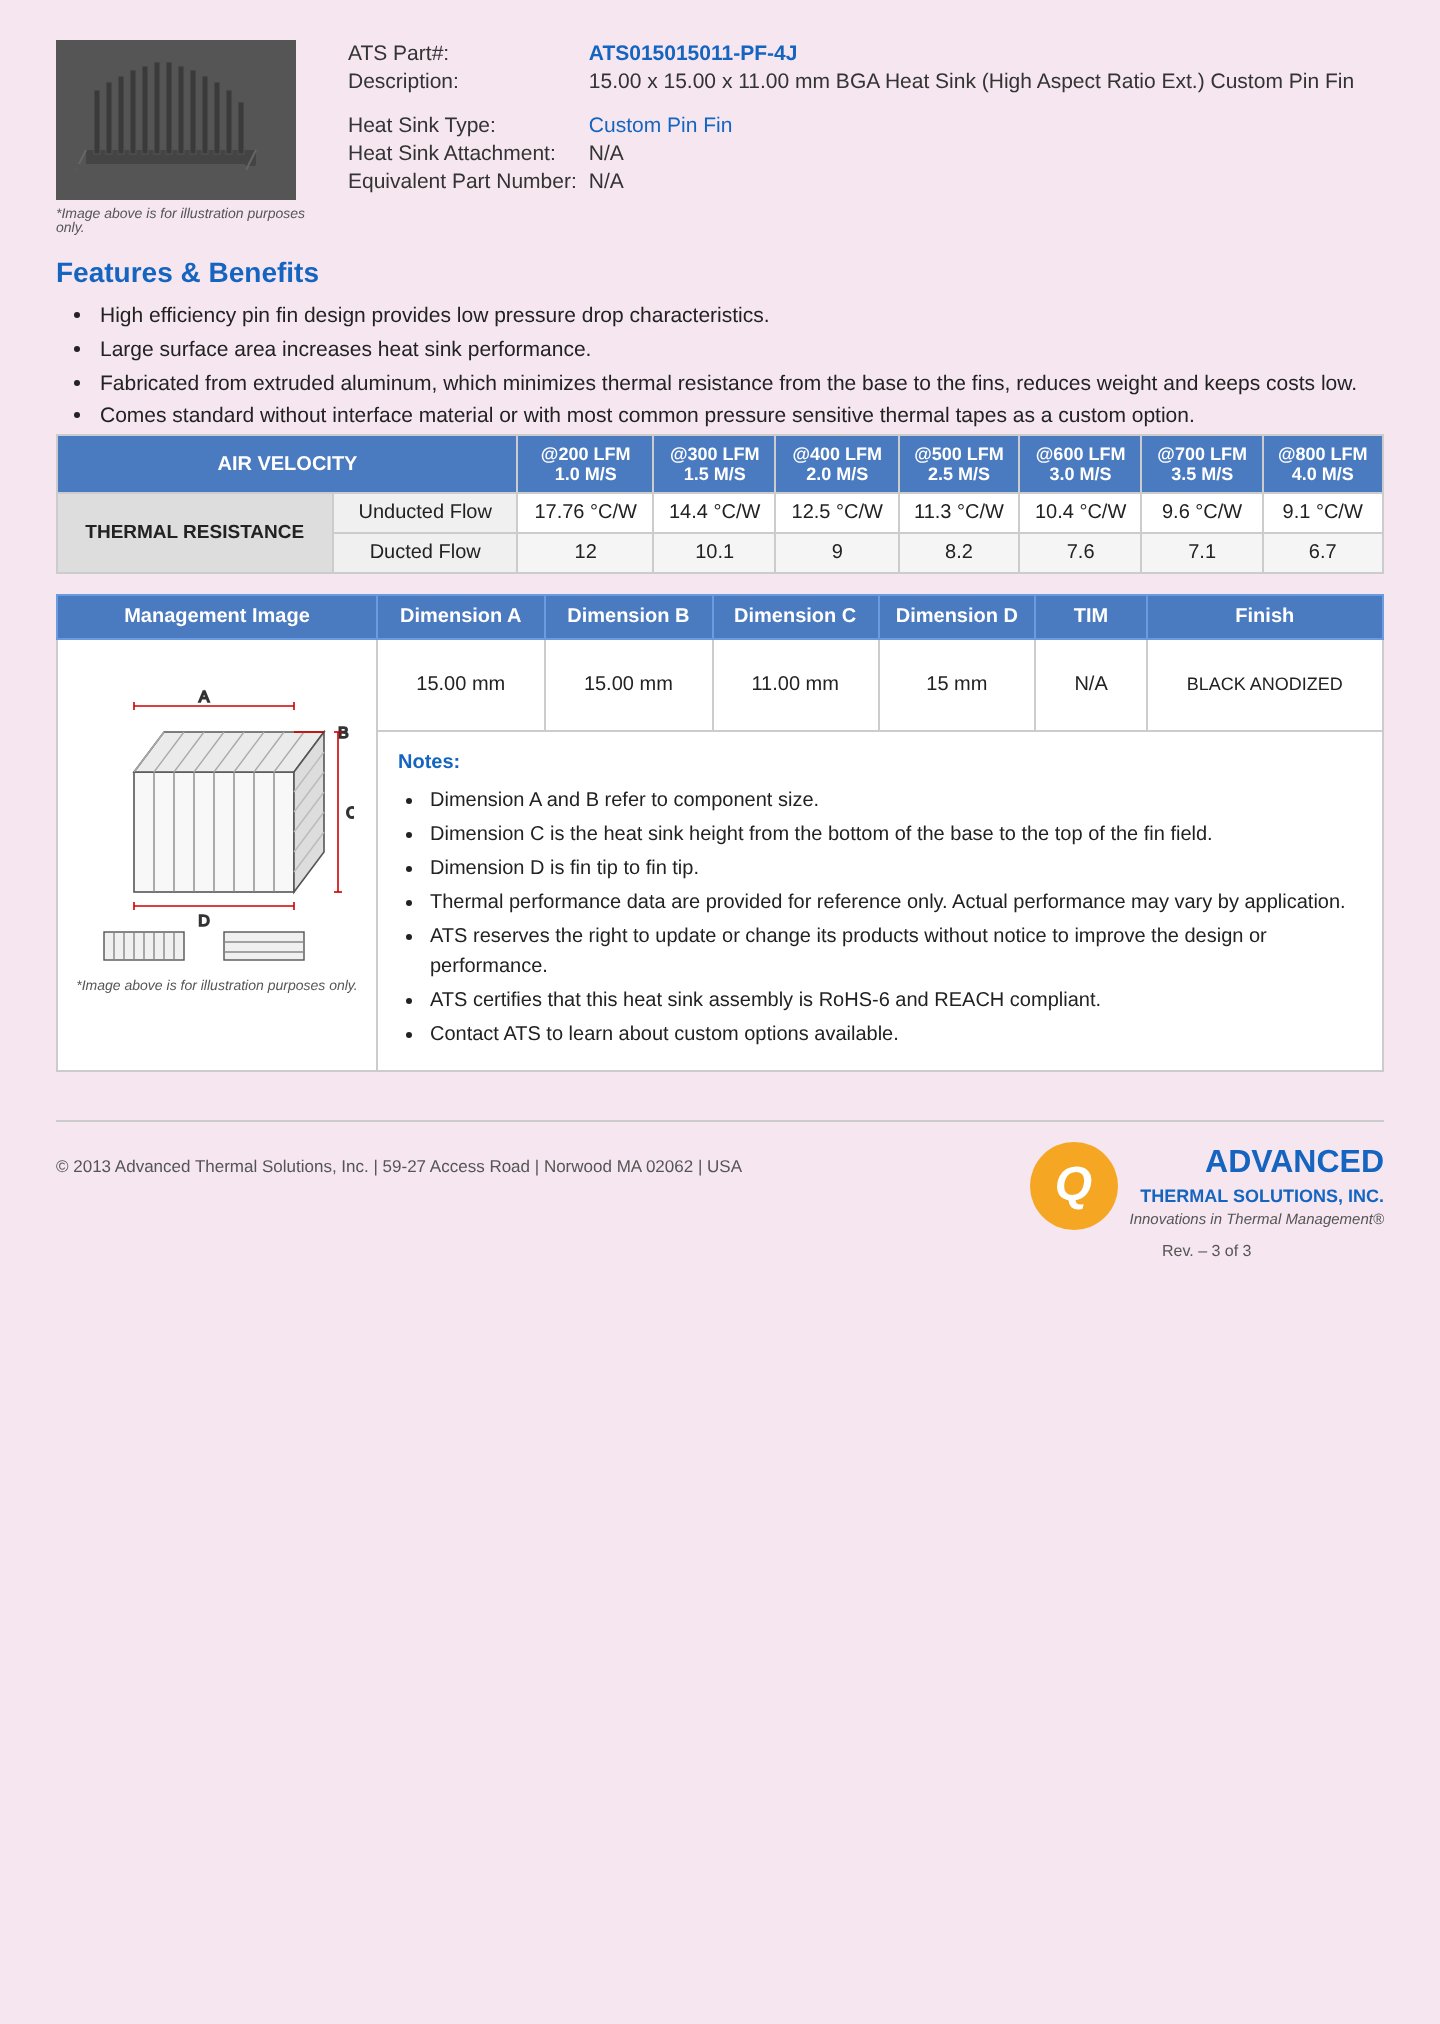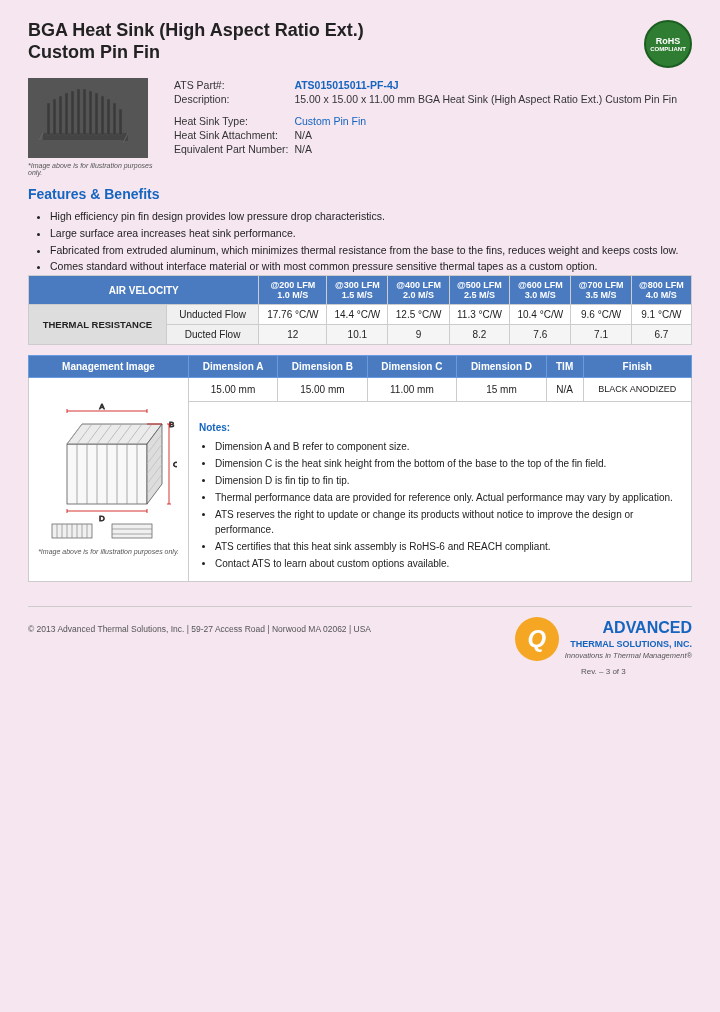--- a/index.html
+++ b/index.html
@@ -211,31 +211,30 @@
       text-align: left !important;
       padding: 8px 10px !important;
       font-size: 10px;
       line-height: 1.5;
       vertical-align: top;
     }
     .notes-cell .notes-title {
       font-weight: bold;
       color: #1565C0;
       margin-bottom: 4px;
-      margin-top: 10px;
     }
     .notes-cell ul {
       list-style: disc;
       padding-left: 16px;
     }
     .notes-cell li { margin-bottom: 2px; }
     .dim-val-cell {
       background: white !important;
       vertical-align: top;
-      padding: 6px !important;
+      padding: 17px !important;
     }
 
     
     .footer-section {
       margin-top: 24px;
       border-top: 1px solid #ccc;
       padding-top: 10px;
       display: flex;
       justify-content: space-between;
       align-items: flex-start;
@@ -277,32 +276,20 @@
     }
     .ats-text-logo .ats-big { font-size: 16px; color: #1565C0; }
     .ats-tagline { font-size: 7.5px; color: #555; font-style: italic; }
     .page-num { font-size: 8px; color: #555; text-align: center; margin-top: 6px; }
   </style>
 </head>
 <body>
 
 <div class="page">
 
-  <div class="header">
-    <div class="title-block">
-      <h1>
-        <span>BGA Heat Sink (High Aspect Ratio Ext.)</span><br>
-        <span>Custom Pin Fin</span>
-      </h1>
-    </div>
-    <div class="rohs-badge">
-      <div class="rohs-text">RoHS</div>
-      <div style="font-size:6px;">COMPLIANT</div>
-    </div>
-  </div>
 
   <div class="part-info-section">
     <div class="product-image-block">
       <div class="product-image">
 
         <svg width="110" height="75" viewBox="0 0 110 75">
 
           <rect x="10" y="52" width="85" height="8" fill="#444" rx="1"></rect>
 
           <g fill="#333" stroke="#555" stroke-width="0.5">

